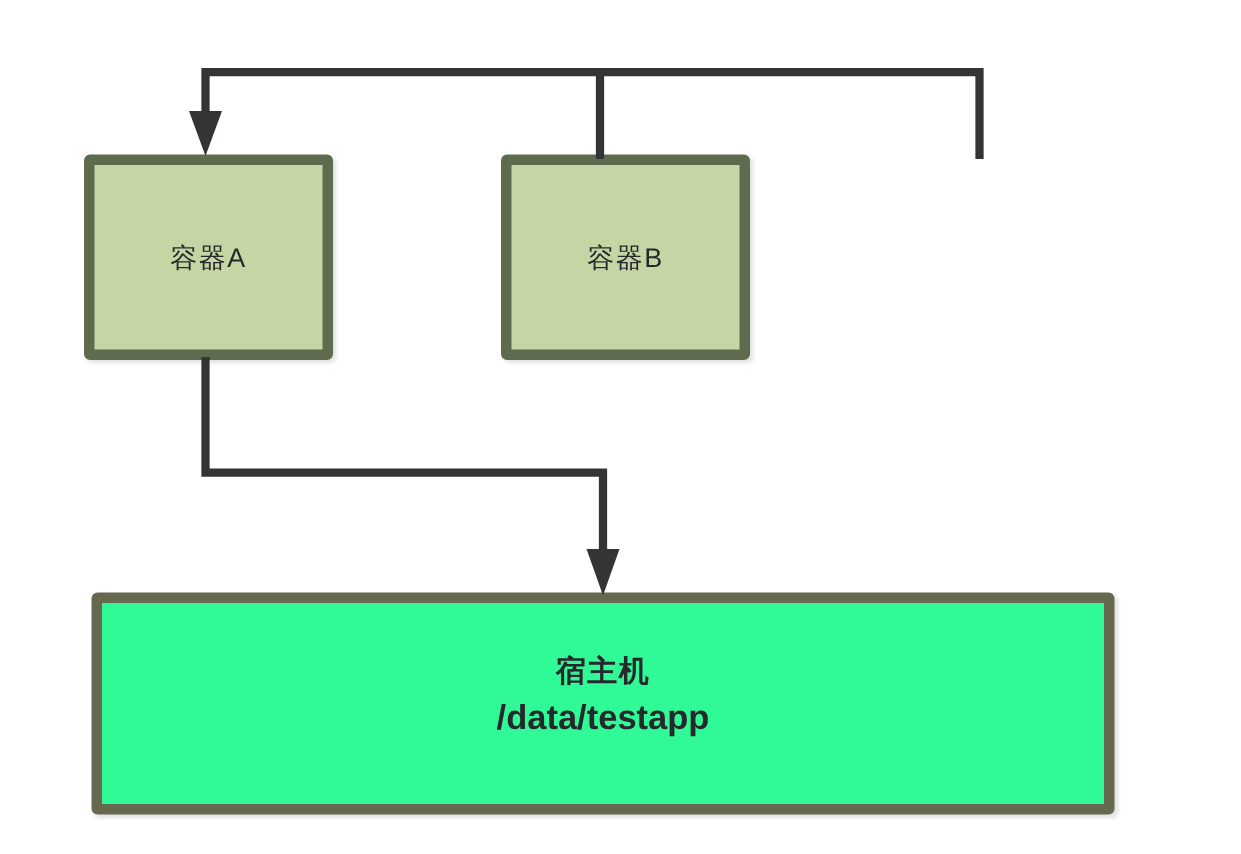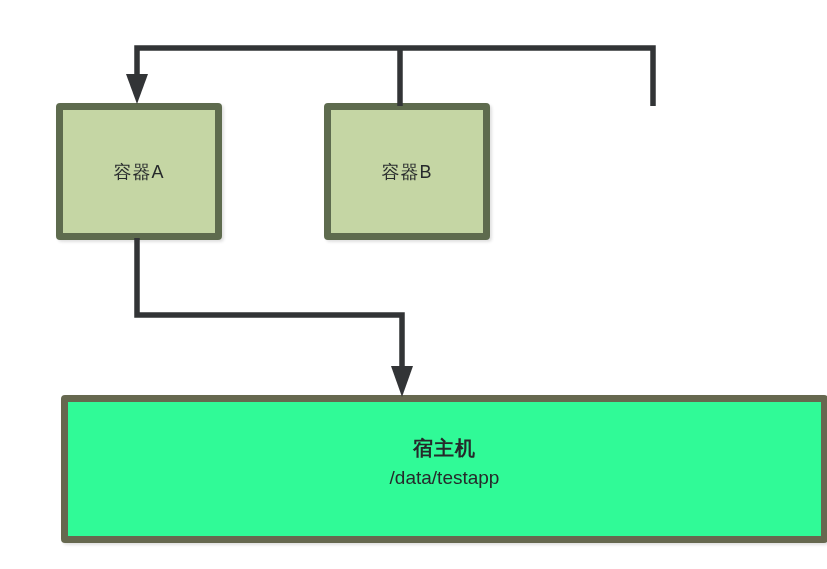--- a/index.html
+++ b/index.html
@@ -55,42 +55,42 @@
     background: var(--container-fill);
     border: 7px solid var(--container-border);
   }
   .container-box .node-label {
     font-size: 18px;
     color: var(--text);
     letter-spacing: 1px;
   }
   .host-box {
     left: 61px; top: 395px;
-    width: 767px; height: 148px;
+    width: 682px; height: 148px;
     background: var(--host-fill);
     border: 7px solid var(--host-border);
     flex-direction: column;
     padding-bottom: 12px;
   }
   .host-title {
     font-size: 20px;
     font-weight: bold;
     color: var(--text);
     line-height: 30px;
     letter-spacing: 1px;
   }
   .host-line {
-    font-size: 19px;
-    font-weight: normal;
+    font-size: 23px;
+    font-weight: bold;
     color: var(--text);
     line-height: 30px;
     font-stretch: condensed;
   }
   .pos-a { left: 56px; }
-  .pos-b { left: 324px; }
+  .pos-b { left: 334px; }
   .pos-c { left: 570px; }
 </style>
 </head>
 <body>
 
 <div class="canvas">
 
   <div class="node container-box pos-a">
     <span class="node-label">容器A</span>
   </div>

